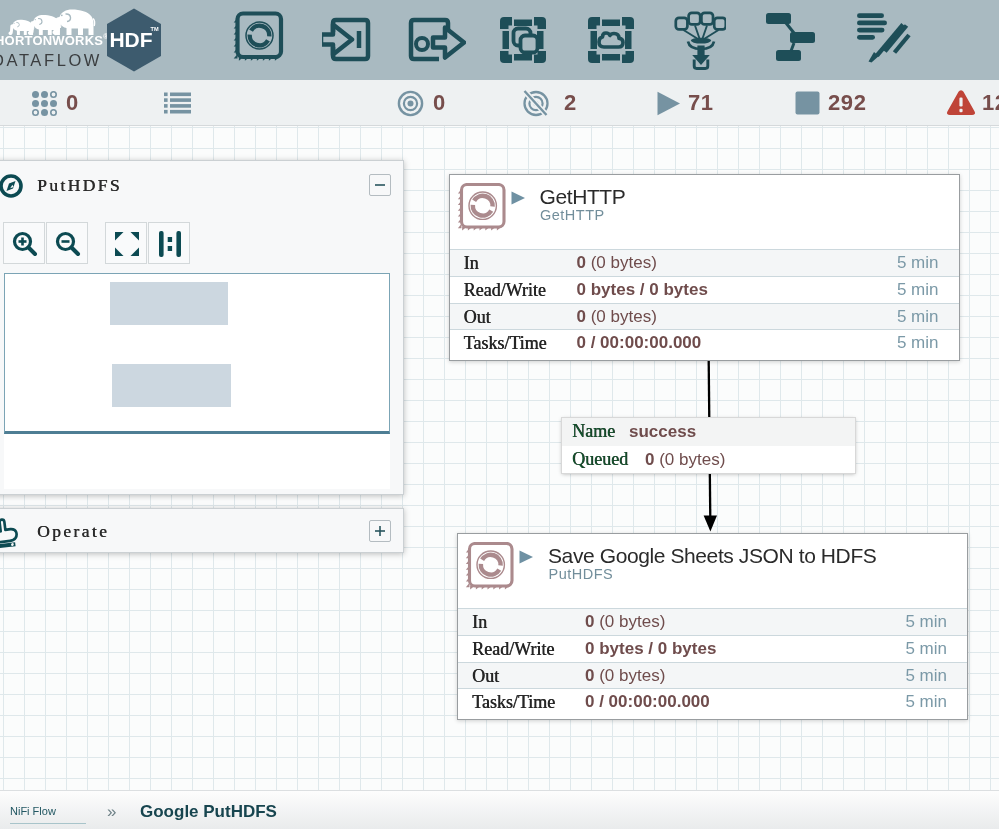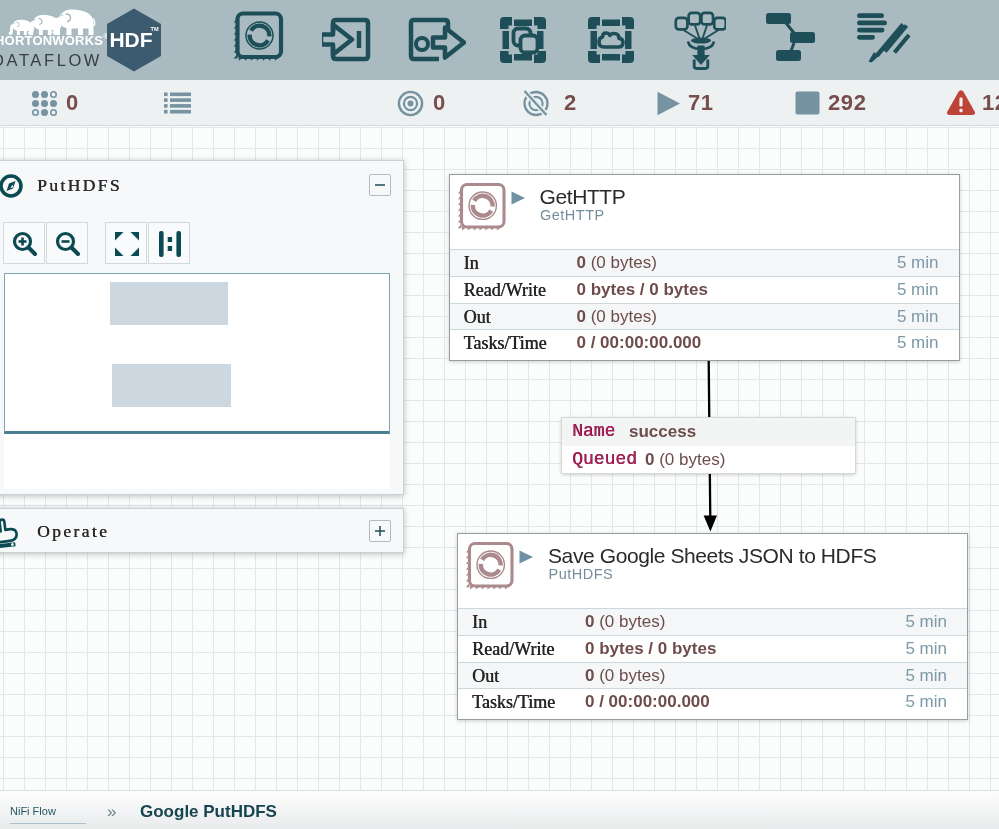--- a/index.html
+++ b/index.html
@@ -45,21 +45,21 @@
   .prow .val { position:absolute; left:127px; font-size:17px; color:#6f4c4c; }
   .prow .rt  { position:absolute; right:20px; font-size:17px; color:#7b99a7;text-align:right; }
   .prow b { font-weight:bold; }
   .r-odd { background:#f4f6f7; border-top:1px solid #ccd8dd; }
   .r-even { background:#ffffff; border-top:1px solid #ccd8dd; }
 
   
   #connlabel { position:absolute; left:562px; top:418px; width:293px; height:55px; background:#fff; box-shadow:0 1px 4px rgba(0,0,0,0.3); outline:1px solid #d8d8d8; }
   #connlabel .row1 { position:absolute; left:0; top:0; width:100%; height:27.5px; background:#f3f4f4; line-height:27.5px; }
   #connlabel .row2 { position:absolute; left:0; top:27.5px; width:100%; height:27.5px; background:#fff; line-height:27.5px; }
-  .cl-lbl { font-family:Liberation Mono, monospace; font-size:18px; color:#be185d; text-shadow:0.4px 0 0 #262626; }
+  .cl-lbl { font-family:Liberation Serif, serif; font-size:18px; color:#14532d; text-shadow:0.4px 0 0 #262626; }
   .cl-val { font-size:17px; color:#6f4c4c; }
 
   
   #breadcrumb { position:absolute; left:0; top:790px; width:999px; height:39px;
     background:linear-gradient(to bottom,#fdfdfd,#e9ebec); border-top:1px solid #dcdfe1; }
   #breadcrumb .bc1 { position:absolute; left:10px; top:0; height:39px; line-height:41px; font-size:11px; color:#235863; }
   #breadcrumb .sep { position:absolute; left:107px; top:0; height:39px; line-height:41px; font-size:17px; color:#6d8086; }
   #breadcrumb .bc2 { position:absolute; left:140px; top:0; height:39px; line-height:41px; font-size:17px; font-weight:bold; color:#17454f; }
 </style>
 </head>

